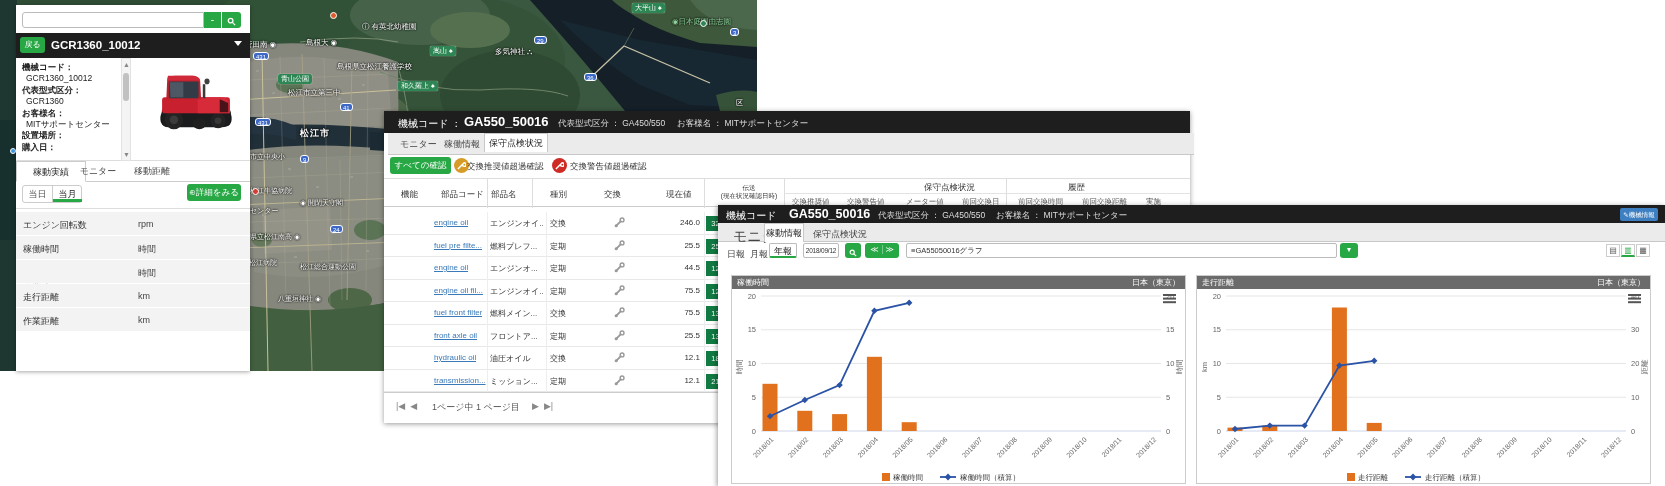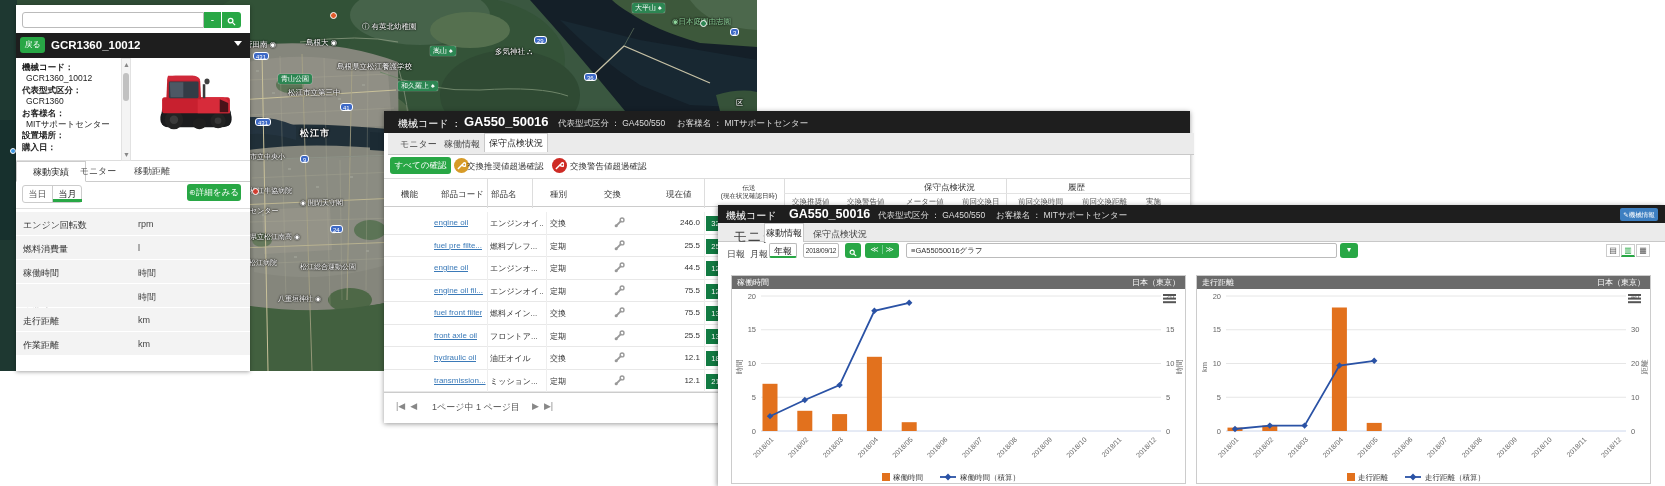--- a/index.html
+++ b/index.html
@@ -204,24 +204,20 @@
       <div class="abs" style="left:0;top:0;width:30px;height:16px;text-align:center;font-size:9px;line-height:16px;color:#555;border-right:1px solid #ccc;">当日</div>
       <div class="abs" style="left:30px;top:0;width:29px;height:16px;text-align:center;font-size:9px;line-height:16px;color:#222;border-bottom:3px solid #28a745;">当月</div>
     </div>
     <div class="abs greenbtn" style="left:171px;top:179px;width:54px;height:17px;font-size:8.5px;line-height:17px;">⊕詳細をみる</div>
     <div class="abs" style="left:0;top:203px;width:234px;height:1px;background:#ddd;"></div>
 
     <div class="abs" style="left:0;top:207px;width:234px;">
       <div style="height:24px;background:#f3f3f3;border-bottom:1px solid #fff;position:relative;">
           <span style="position:absolute;left:7px;top:7px;font-size:9px;color:#333;">エンジン回転数</span>
           <span style="position:absolute;left:122px;top:7px;font-size:9px;color:#444;">rpm</span>
-        </div>
-      <div style="height:24px;background:#f3f3f3;border-bottom:1px solid #fff;position:relative;">
-          <span style="position:absolute;left:7px;top:7px;font-size:9px;color:#333;">燃料消費量</span>
-          <span style="position:absolute;left:122px;top:7px;font-size:9px;color:#444;">l</span>
         </div>
       <div style="height:24px;background:#f3f3f3;border-bottom:1px solid #fff;position:relative;">
           <span style="position:absolute;left:7px;top:7px;font-size:9px;color:#333;">稼働時間</span>
           <span style="position:absolute;left:122px;top:7px;font-size:9px;color:#444;">時間</span>
         </div>
       <div style="height:24px;background:#f3f3f3;border-bottom:1px solid #fff;position:relative;">
           <span style="position:absolute;left:7px;top:22px;font-size:9px;color:#333;">作業時間</span>
           <span style="position:absolute;left:122px;top:7px;font-size:9px;color:#444;">時間</span>
         </div>
       <div style="height:24px;background:#f3f3f3;border-bottom:1px solid #fff;position:relative;">

